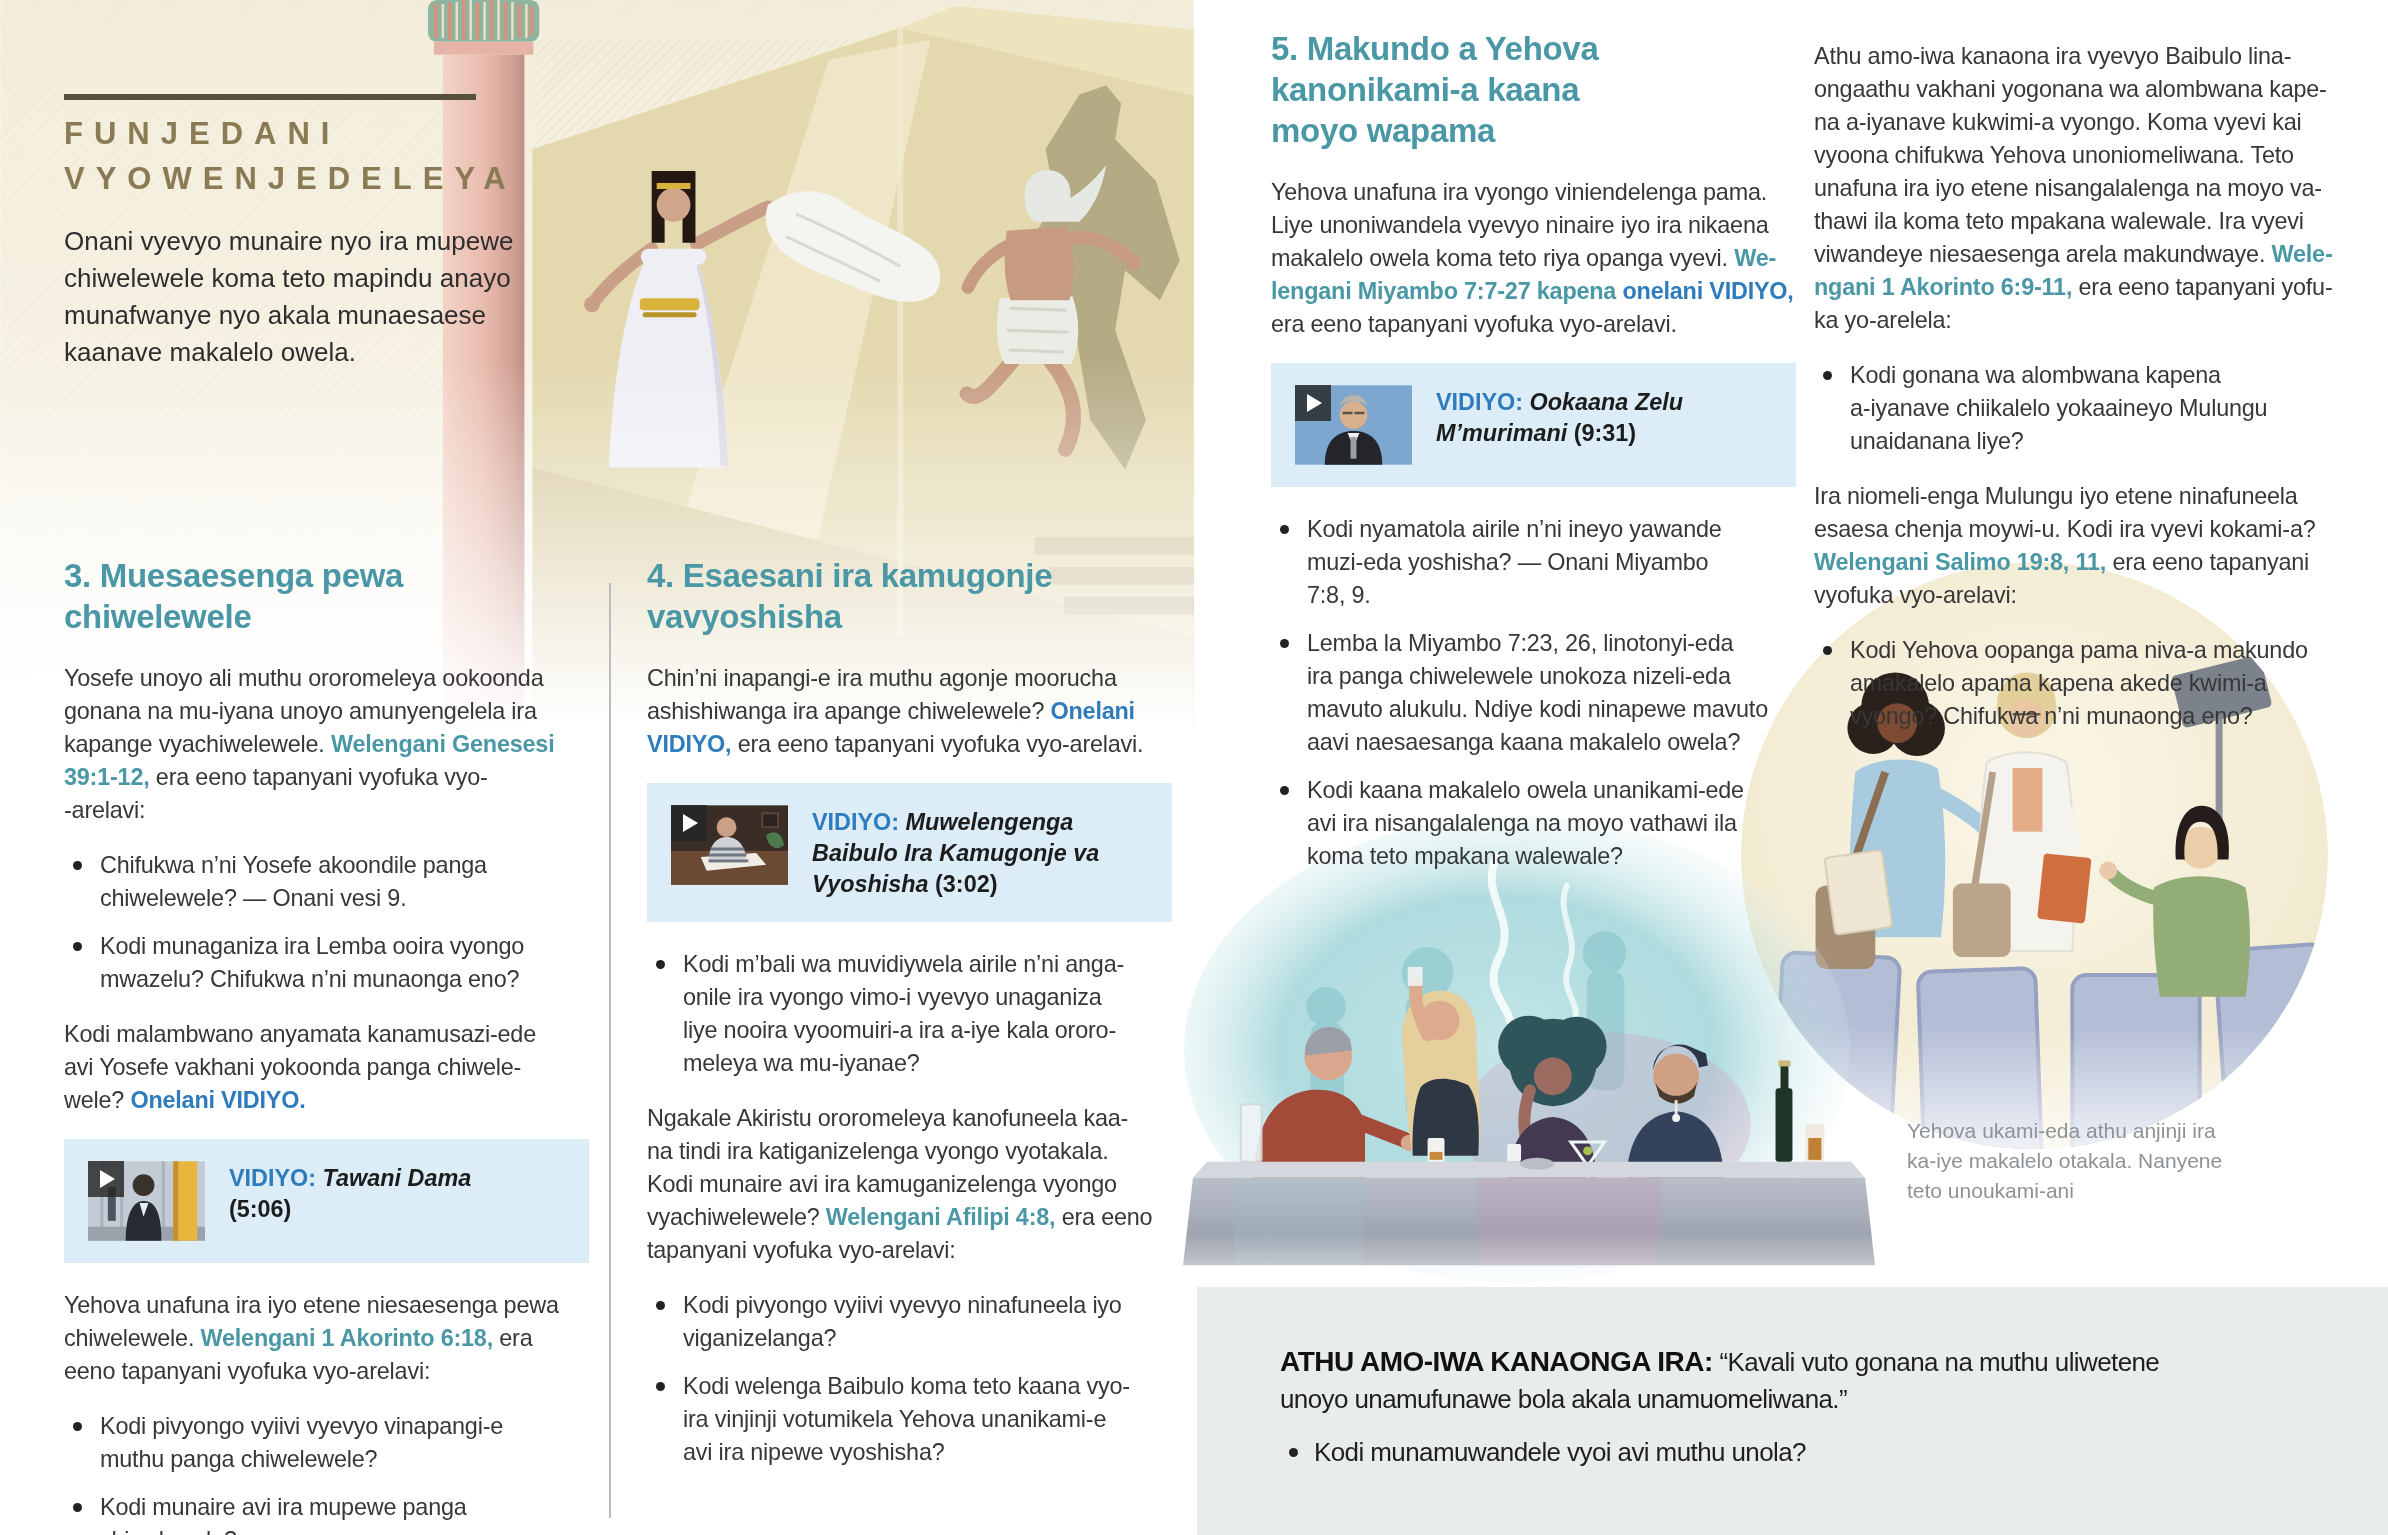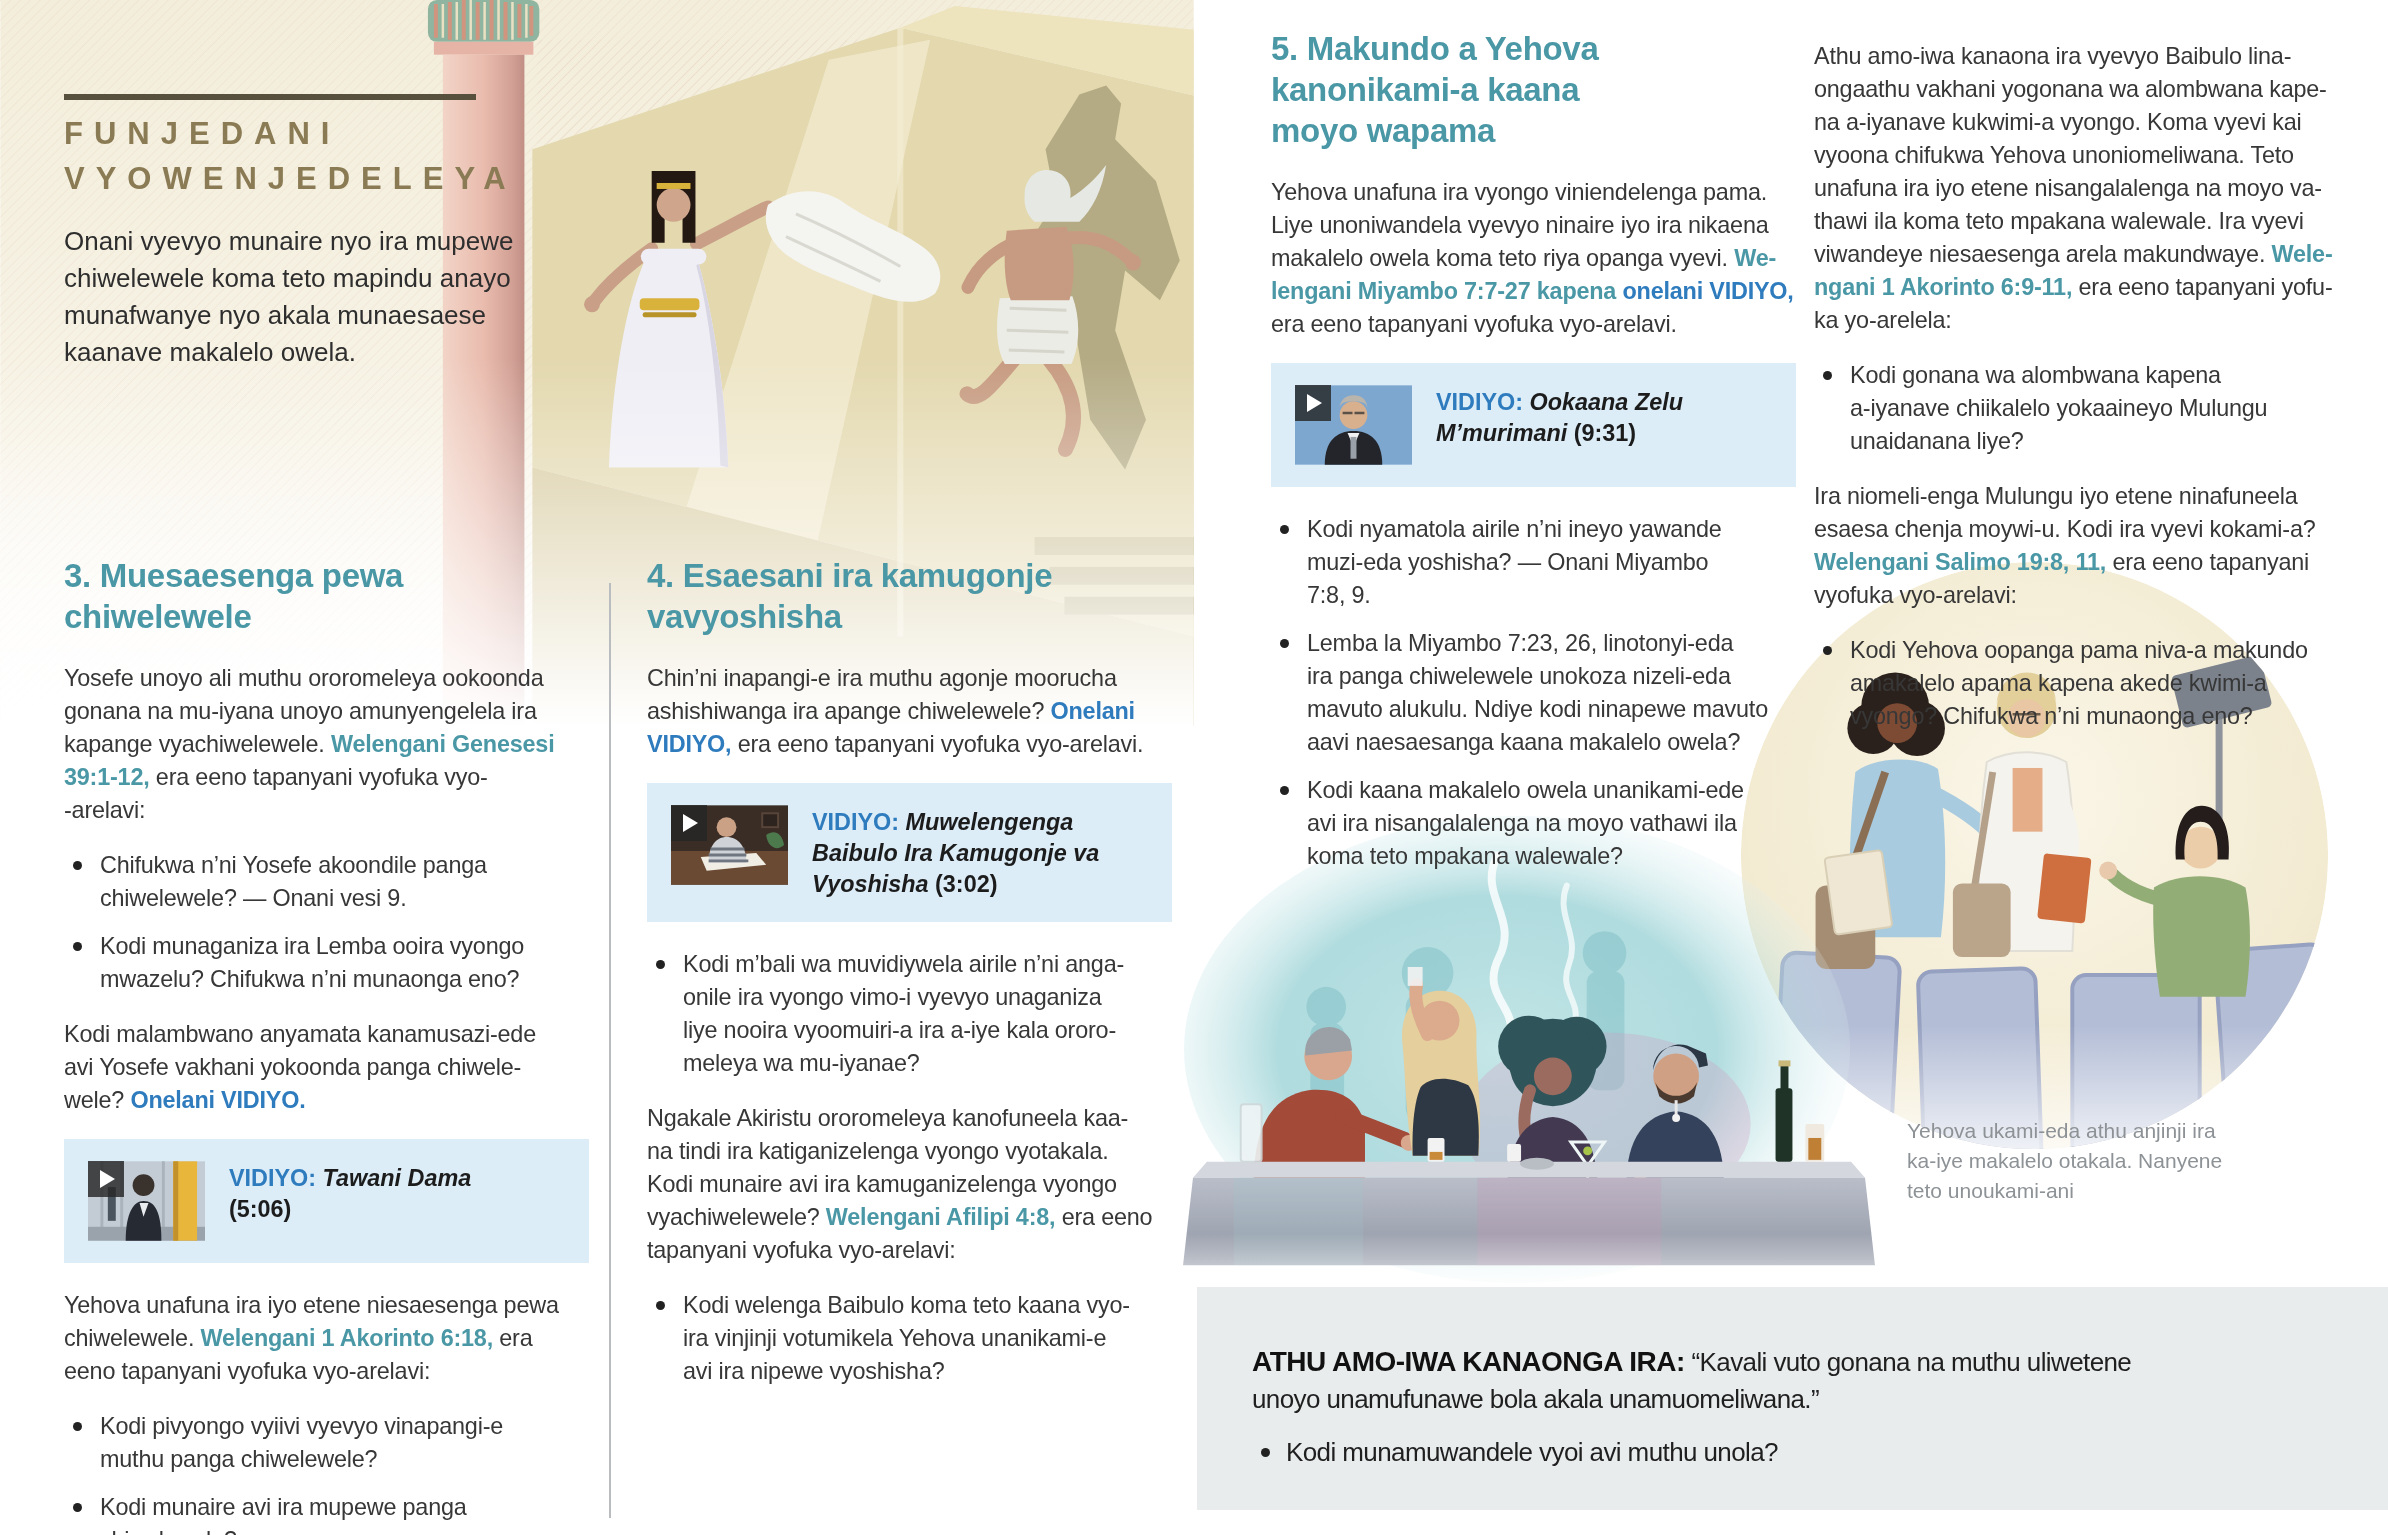--- a/index.html
+++ b/index.html
@@ -36,22 +36,22 @@
   .thumb{position:relative;width:117px;height:80px;flex:0 0 auto;}
   .play{position:absolute;left:0;top:0;width:36px;height:36px;background:rgba(38,38,38,.82);}
   .play .tri{width:0;height:0;border-left:15px solid #fff;border-top:9px solid transparent;
     border-bottom:9px solid transparent;margin:9px 0 0 12px;}
   .vtext{font-size:23.4px;line-height:31px;font-weight:bold;white-space:pre-line;padding-top:2px;}
   .vtitle{font-style:italic;color:#1c1c1c;}
   .vdur{color:#1c1c1c;}
   
   .caption{left:1907px;top:1116px;width:378px;font-size:21px;line-height:30px;
     color:var(--caption_gray,#8d9296);white-space:pre-line;z-index:6;}
-  .footerbox{left:1197px;top:1287px;width:1191px;height:223px;background:var(--footer_bg,#e8eced);
-    box-sizing:border-box;padding:56px 40px 0 55px;z-index:6;}
+  .footerbox{left:1197px;top:1287px;width:1191px;height:249px;background:var(--footer_bg,#e8eced);
+    box-sizing:border-box;padding:56px 40px 0 83px;z-index:6;}
   .fbody{margin:0;font-size:26px;line-height:37px;letter-spacing:-0.6px;color:#1f1f1f;}
   .fhead{font-weight:bold;font-size:28px;letter-spacing:-0.5px;color:#111;}
   .footerbox ul.bullets{margin-top:16px;}
   .footerbox ul.bullets li{padding-left:34px;margin-bottom:0;}
   .footerbox ul.bullets li::before{top:14px;}
   .egypt{left:0;top:0;z-index:1;}
   .barscene{left:1179px;top:796px;z-index:3;}
   .circlescene{left:1726px;top:557px;z-index:2;}
 </style>
 </head>
@@ -225,20 +225,22 @@
 onile ira vyongo vimo-i vyevyo unaganiza
 liye nooira vyoomuiri-a ira a-iye kala ororo-
 meleya wa mu-iyanae?</span></li>
     </ul>
     <p class="body rich"><span>Ngakale Akiristu ororomeleya kanofuneela kaa-
 na tindi ira katiganizelenga vyongo vyotakala.
 Kodi munaire avi ira kamuganizelenga vyongo
 vyachiwelewele? </span><span class="lnk-t">Welengani Afilipi 4:8,</span><span> era eeno
 tapanyani vyofuka vyo-arelavi:</span></p>
     <ul class="bullets">
+      <li class="body rich"><span>Kodi pivyongo vyiivi vyevyo ninafuneela iyo
+viganizelanga?</span></li>
       <li class="body rich"><span>Kodi welenga Baibulo koma teto kaana vyo-
 ira vinjinji votumikela Yehova unanikami-e
 avi ira nipewe vyoshisha?</span></li>
     </ul>
   </div>
 
   <svg class="abs circlescene" width="617" height="617" viewBox="0 0 620 620">
     <defs>
       <radialGradient id="circBg" cx="0.5" cy="0.4" r="0.75">
         <stop offset="0" stop-color="#faf6e8"></stop>

